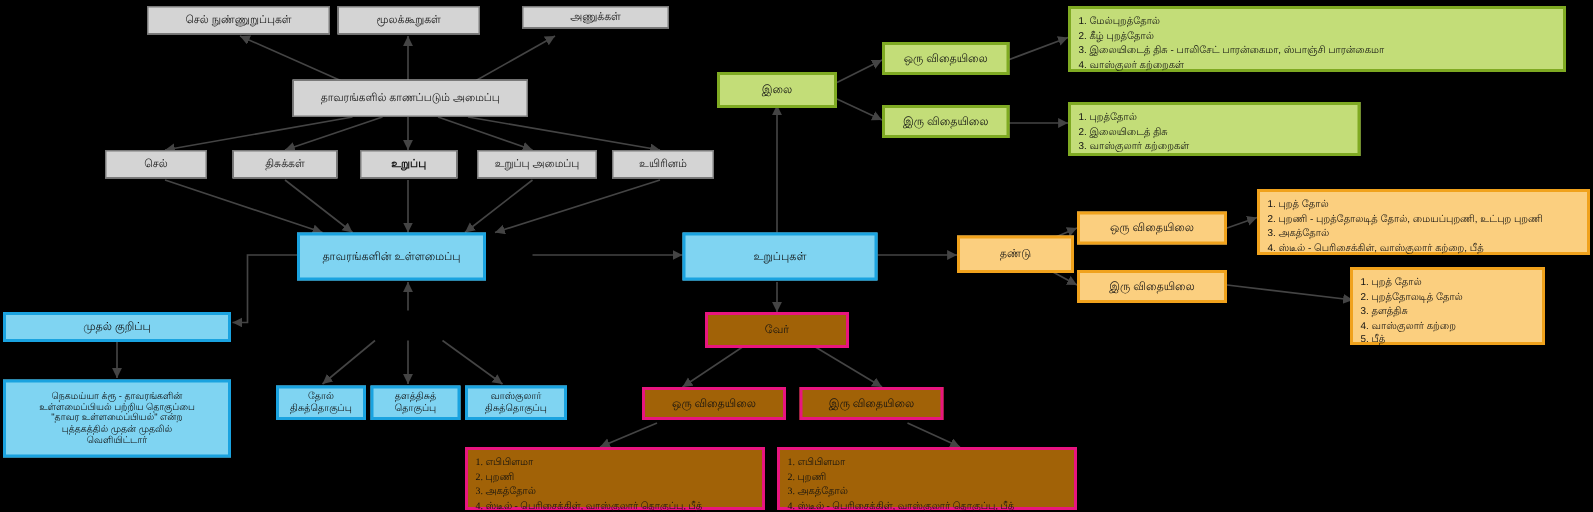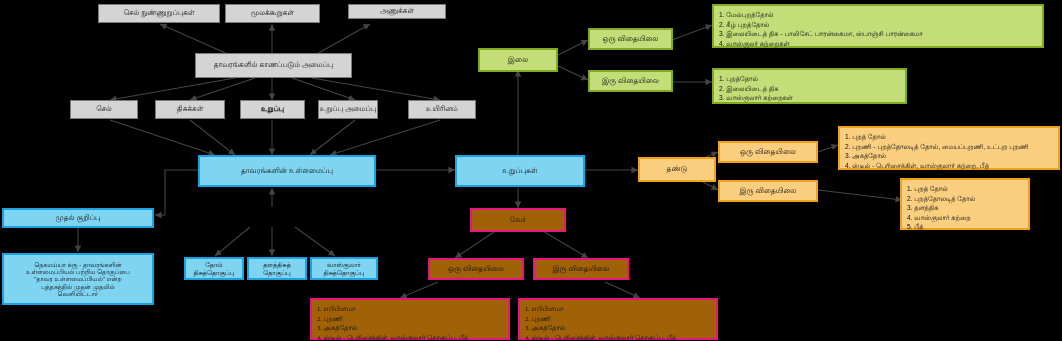--- a/index.html
+++ b/index.html
@@ -82,24 +82,24 @@
 
   <div class="node grey" style="left:225px;top:4px;width:95px;height:19px;">மூலக்கூறுகள்</div>
   <div class="node grey" style="left:98px;top:4px;width:122px;height:19px;">செல் நுண்ணுறுப்புகள்</div>
   <div class="node grey" style="left:348px;top:4px;width:98px;height:15px;">அணுக்கள்</div>
 
   <div class="node grey" style="left:195px;top:53px;width:157px;height:25px;">தாவரங்களில் காணப்படும் அமைப்பு</div>
 
   <div class="node grey" style="left:70px;top:100px;width:68px;height:19px;">செல்</div>
   <div class="node grey" style="left:155px;top:100px;width:70px;height:19px;">திசுக்கள்</div>
   <div class="node grey" style="left:240px;top:100px;width:65px;height:19px;font-weight:bold;">உறுப்பு</div>
-  <div class="node grey" style="left:318px;top:100px;width:60px;height:19px;text-align:center;">உறுப்பு அமைப்பு</div>
+  <div class="node grey" style="left:318px;top:100px;width:80px;height:19px;text-align:center;">உறுப்பு அமைப்பு</div>
   <div class="node grey" style="left:408px;top:100px;width:68px;height:19px;">உயிரினம்</div>
 
-  <div class="node blue" style="left:198px;top:155px;width:178px;height:32px;">தாவரங்களின் உள்ளமைப்பு</div>
+  <div class="node blue" style="left:198px;top:155px;width:126px;height:32px;">தாவரங்களின் உள்ளமைப்பு</div>
   <div class="node blue" style="left:2px;top:208px;width:152px;height:20px;">முதல் குறிப்பு</div>
   <div class="node blue" style="left:455px;top:155px;width:130px;height:32px;">உறுப்புகள்</div>
 
   <div class="node blue" style="left:184px;top:257px;width:60px;height:23px;white-space:pre-line;font-size:6.4px;">தோல்
 திசுத்தொகுப்பு</div>
   <div class="node blue" style="left:247px;top:257px;width:60px;height:23px;white-space:pre-line;font-size:6.4px;">தளத்திசுத்
 தொகுப்பு</div>
   <div class="node blue" style="left:310px;top:257px;width:68px;height:23px;white-space:pre-line;font-size:6.4px;">வாஸ்குலார்
 திசுத்தொகுப்பு</div>
 

